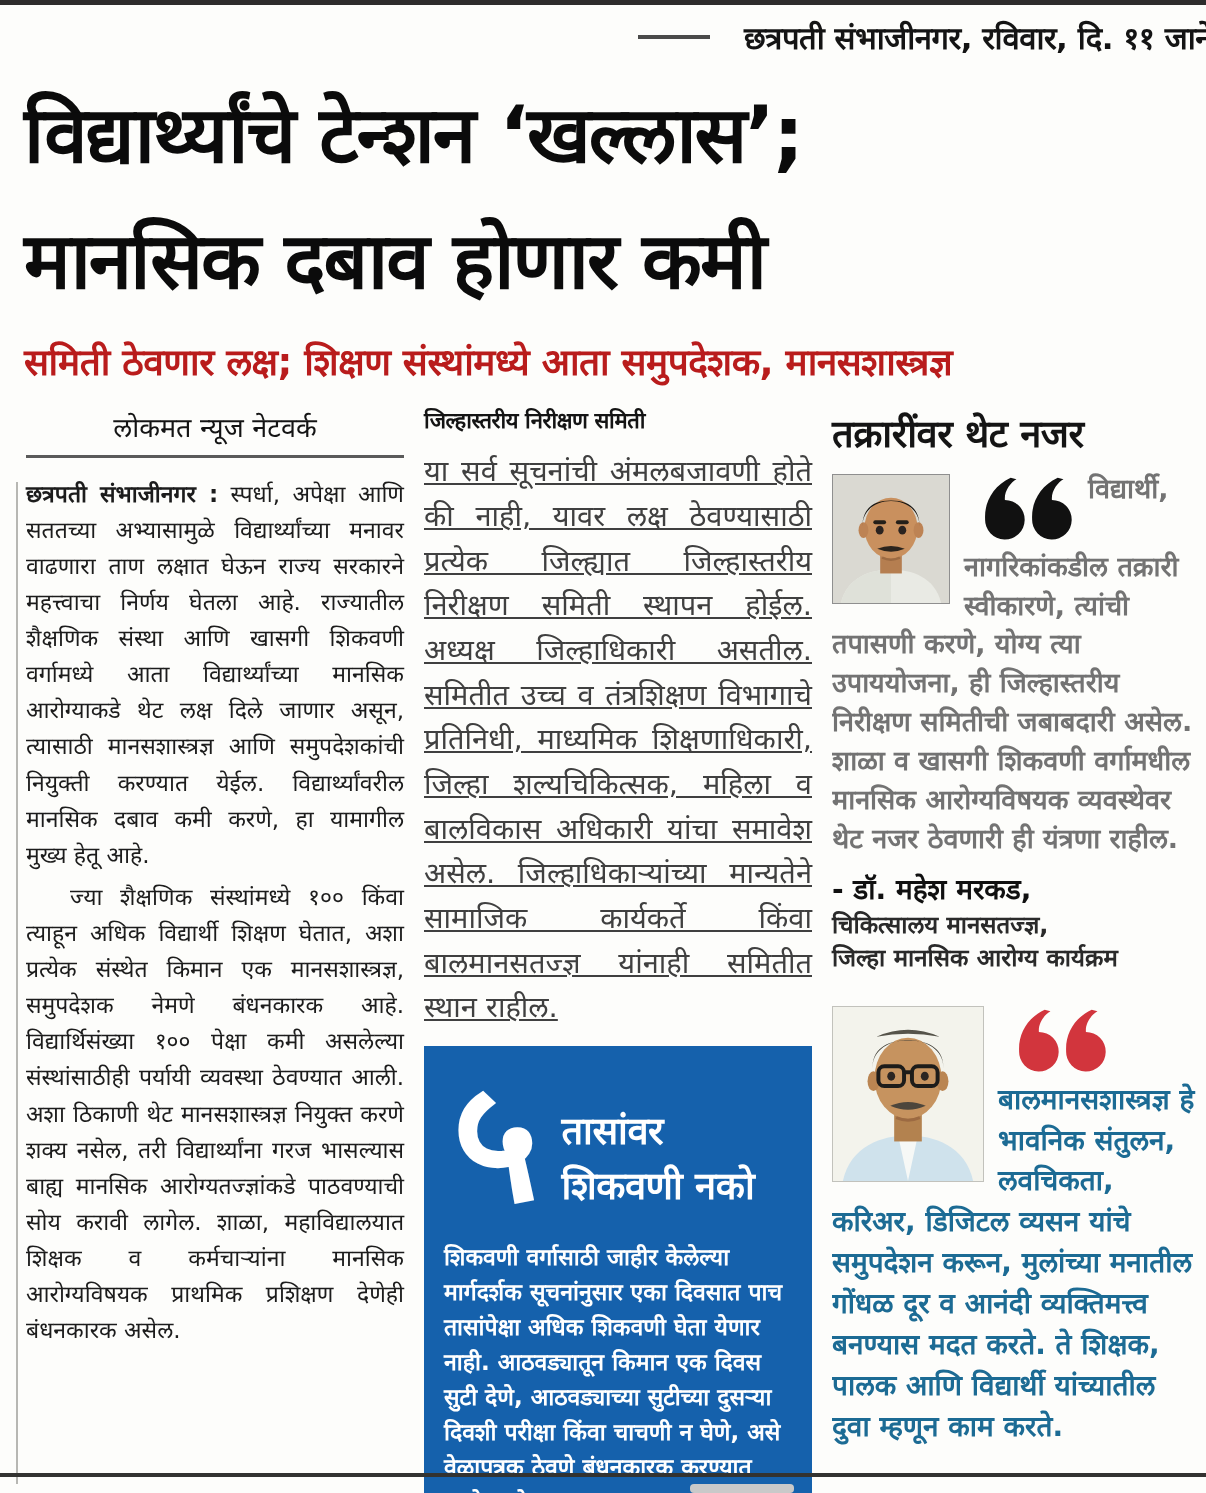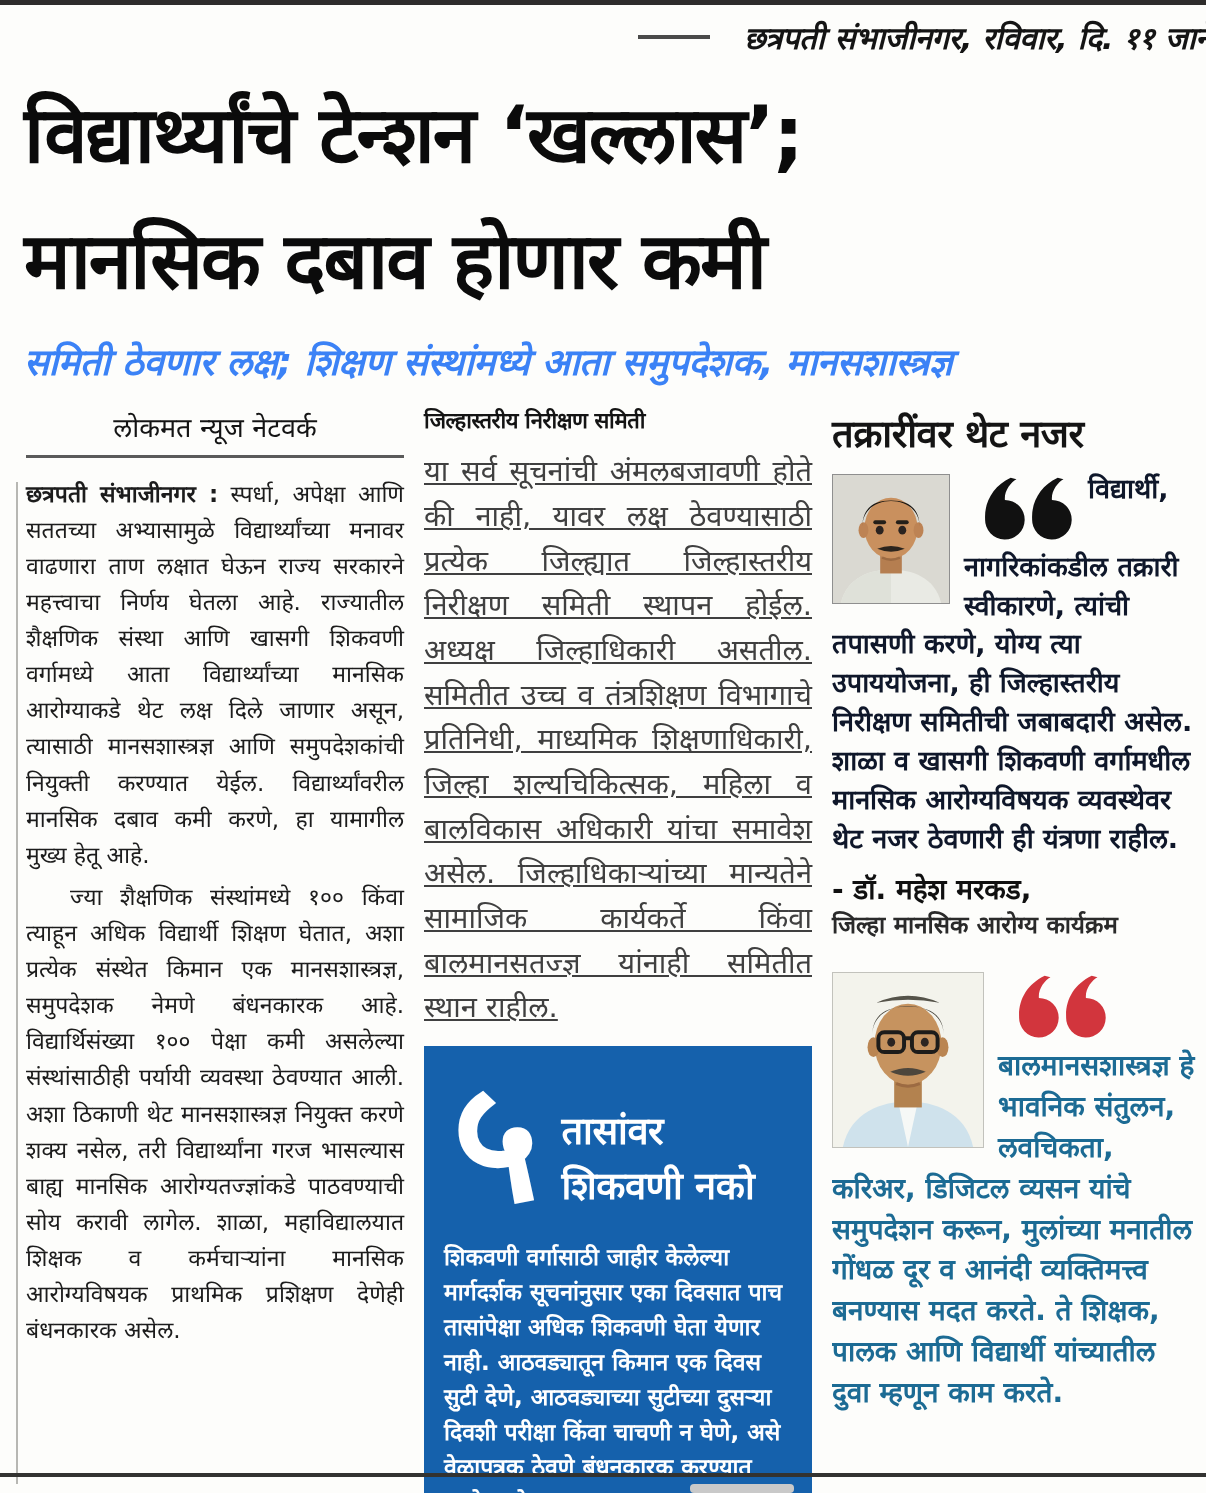--- a/index.html
+++ b/index.html
@@ -2,27 +2,27 @@
 <html lang="mr"><head>
 <meta charset="utf-8">
 <style>
   * { margin:0; padding:0; box-sizing:border-box; }
   body { background:#e9e9e9; font-family:"DejaVu Sans","Liberation Sans",sans-serif; }
   .page {
     position:relative; width:1206px; height:1493px; margin:0 auto;
     background:#fdfdfb; color:#141414; overflow:hidden;
   }
   .top-rule { position:absolute; top:0; left:0; width:100%; height:5px; background:#2e2c2c; }
-  .dateline-row { display:flex; justify-content:flex-end; align-items:center; padding:16px 2px 0 0;font-style:italic; }
+  .dateline-row { display:flex; justify-content:flex-end; align-items:center; padding:16px 2px 0 0; }
   .dateline-dash { width:72px; height:4px; background:#4a4a4a; margin-right:34px; }
   .dateline { font-size:31px; font-weight:700; letter-spacing:-0.5px; white-space:nowrap; margin-right:-8px; }
 
   .headline { padding:14px 10px 0 24px; font-weight:800; font-size:78px; line-height:1.62; letter-spacing:-2px; color:#0b0b0b; }
   .headline .hl-line { display:block; }
-  .subhead { padding:10px 10px 0 24px; font-size:37px; font-weight:700; letter-spacing:-0.5px; color:#3b82f6;font-style:italic; }
+  .subhead { padding:10px 10px 0 24px; font-size:37px; font-weight:700; letter-spacing:-0.5px; color:#b91c1c; }
 
   .columns { display:flex; gap:20px; padding:20px 0 0 26px; }
   .col-left   { width:378px; }
   .col-middle { width:388px; }
   .col-right  { width:370px; }
 
   
   .byline { text-align:center; font-size:27px; font-weight:400; padding:2px 30px 10px 30px; }
   .byline-rule { height:3px; background:#5a5a5a; margin:0 0 18px 0; }
   .body-text { font-size:23px; line-height:1.57; text-align:justify; color:#1c1c1c; }
@@ -41,21 +41,21 @@
   .hb-body { font-size:23px; font-weight:700; line-height:1.52; margin-top:10px; text-align:left; }
 
   
   .r-heading { font-size:38px; font-weight:800; letter-spacing:-0.5px; margin-bottom:12px; }
   .quote-block { overflow:hidden; }
   .portrait { float:left; margin:4px 14px 8px 0; background:#e2e2dc; }
   .portrait.p1 { width:118px; height:130px; border:1px solid #8f8f8f; }
   .portrait.p2 { width:152px; height:176px; border:1px solid #c2c2bc; }
   .quote-mark { float:left; width:96px; height:66px; margin:6px 12px 6px 16px; }
   .quote-mark svg { width:100%; height:100%; }
-  .q1-text { font-size:27px; font-weight:700; line-height:1.44; color:#0f172a; }
+  .q1-text { font-size:27px; font-weight:700; line-height:1.44; color:#737373; }
   .q2-text { font-size:28px; font-weight:700; line-height:1.46; color:#1c6b94; }
   .attribution { margin:12px 0 26px 0; }
   .attr-name { font-size:28px; font-weight:800; color:#101010; line-height:1.35; }
   .attr-role { font-size:24px; font-weight:600; color:#2a2a2a; line-height:1.4; }
 
   .bottom-rule { position:absolute; left:0; bottom:16px; width:100%; height:4px; background:#333331; }
   .scroll-chip { position:absolute; left:690px; bottom:0; width:104px; height:9px; background:#c9c9c9; border-radius:4px; }
 </style>
 </head>
 <body>
@@ -126,20 +126,21 @@
           <svg viewBox="0 0 110 80" fill="currentColor">
             <path d="M34,2 C13,12 2,31 3,52 a24,24 0 1,0 24,-23 c-1,-11 7,-21 14,-25 z"></path>
             <path d="M91,2 C70,12 59,31 60,52 a24,24 0 1,0 24,-23 c-1,-11 7,-21 14,-25 z"></path>
           </svg>
         </div>
         <p class="q1-text">विद्यार्थी, नागरिकांकडील तक्रारी स्वीकारणे, त्यांची तपासणी करणे, योग्य त्या उपाययोजना, ही जिल्हास्तरीय निरीक्षण समितीची जबाबदारी असेल. शाळा व खासगी शिकवणी वर्गामधील मानसिक आरोग्यविषयक व्यवस्थेवर थेट नजर ठेवणारी ही यंत्रणा राहील.</p>
       </div>
 
       <div class="attribution">
         <div class="attr-name">- डॉ. महेश मरकड,</div>
+        <div class="attr-role">चिकित्सालय मानसतज्ज्ञ,</div>
         <div class="attr-role">जिल्हा मानसिक आरोग्य कार्यक्रम</div>
       </div>
 
 
       <div class="quote-block">
         <div class="portrait p2">
           <svg viewBox="0 0 152 176" width="150" height="174" preserveAspectRatio="none">
             <rect width="152" height="176" fill="#f3f3ec"></rect>
             <path d="M10,176 C18,140 50,130 76,130 C102,130 134,140 142,176 Z" fill="#cfe2ec"></path>
             <path d="M66,130 L76,176 L86,130 Q76,140 66,130 Z" fill="#f6f8f6"></path>

